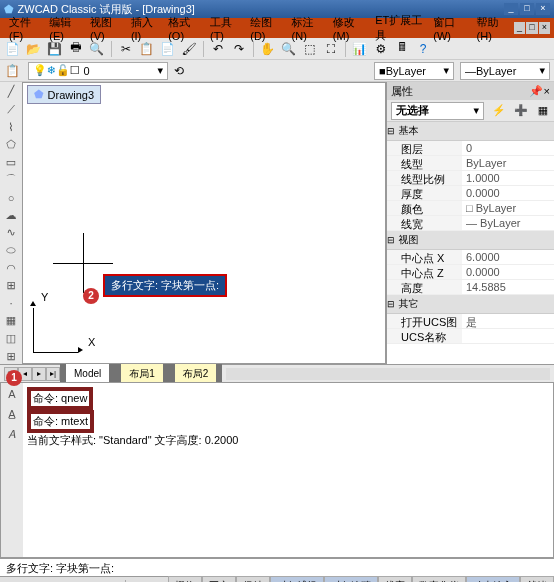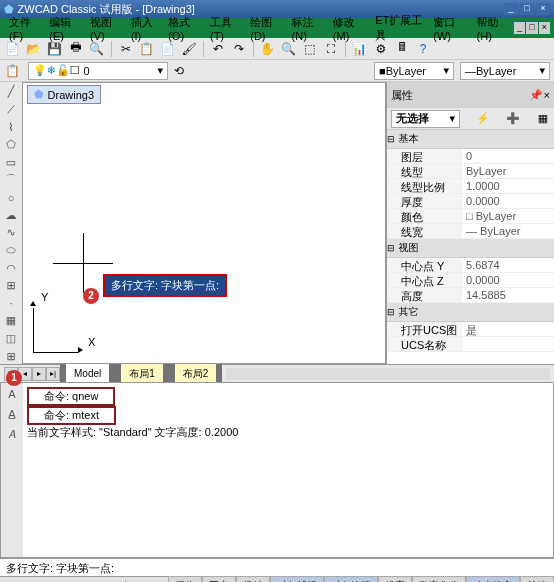--- a/index.html
+++ b/index.html
@@ -1,21 +1,21 @@
 <!DOCTYPE html>
 <html><head>
 <meta charset="utf-8">
 <style>
 *{margin:0;padding:0;box-sizing:border-box;font-family:"Microsoft YaHei",Arial,sans-serif;font-size:11px}
 body{width:554px;height:582px;background:#fff;overflow:hidden;position:relative}
 .titlebar{height:18px;background:linear-gradient(#4a7ab8,#2a5a98);color:#fff;display:flex;align-items:center;padding:0 4px;justify-content:space-between}
 .titlebar .ttl{display:flex;align-items:center;gap:4px}
 .titlebar .wbtns{display:flex;gap:2px}
 .wbtn{width:14px;height:12px;background:#3a6aa8;color:#fff;text-align:center;line-height:10px;font-size:9px;cursor:pointer}
-.menubar{height:20px;background:#15803d;display:flex;align-items:center;padding:0 4px;gap:1px}
+.menubar{height:20px;background:#c2410c;display:flex;align-items:center;padding:0 4px;gap:1px}
 .menubar span{padding:2px 5px;cursor:pointer}
 .toolbar{height:22px;background:#e8e8e8;border-bottom:1px solid #ccc;display:flex;align-items:center;padding:0 4px;gap:3px}
 .tbtn{width:18px;height:18px;display:flex;align-items:center;justify-content:center;cursor:pointer;font-size:12px}
 .tsep{width:1px;height:16px;background:#bbb;margin:0 2px}
 .toolbar2{height:22px;background:#e8e8e8;border-bottom:1px solid #ccc;display:flex;align-items:center;padding:0 4px;gap:2px}
 .layercombo{height:18px;border:1px solid #aaa;background:#fff;display:flex;align-items:center;padding:0 4px;margin-left:4px}
 .layercombo.w1{width:140px}
 .layercombo.w2{width:80px}
 .layercombo.w3{width:90px}
 .main{display:flex;height:282px}
@@ -31,40 +31,40 @@
 .axX{position:absolute;width:45px;height:1px;background:#000;bottom:0;left:0}
 .axYh{position:absolute;bottom:45px;left:-3px;font-size:10px}
 .axXh{position:absolute;bottom:-3px;left:48px;font-size:10px}
 .axYlbl{position:absolute;bottom:50px;left:8px}
 .axXlbl{position:absolute;bottom:5px;left:55px}
 .prompt{position:absolute;top:191px;left:80px;background:#1a4a8a;color:#fff;padding:2px 6px;border:2px solid #c00;white-space:nowrap}
 .marker{position:absolute;width:16px;height:16px;background:#c33;color:#fff;border-radius:50%;text-align:center;line-height:16px;font-size:10px;font-weight:bold}
 .m1{top:370px;left:6px;z-index:10}
 .m2{top:285px;left:85px}
 .propanel{width:168px;background:#e8e8e8;border-left:1px solid #999;display:flex;flex-direction:column}
-.prophdr{height:26px;background:#d4d4d4;display:flex;align-items:center;justify-content:space-between;padding:0 4px}
-.propsel{height:22px;display:flex;align-items:center;padding:0 4px;gap:16px;border-bottom:1px solid #ccc}
+.prophdr{height:18px;background:#d4d4d4;display:flex;align-items:center;justify-content:space-between;padding:0 4px}
+.propsel{height:22px;display:flex;align-items:center;padding:0 4px;gap:8px;border-bottom:1px solid #ccc}
 .selcombo{flex:1;height:18px;border:1px solid #aaa;background:#fff;padding:0 4px;display:flex;align-items:center;justify-content:space-between}
 .picon{width:14px;height:14px;cursor:pointer;font-size:11px;text-align:center}
 .proplist{flex:1;overflow:auto;background:#fff}
 .pgroup{background:#e0e0e0;padding:2px 0;display:flex;align-items:center;border-bottom:1px solid #ccc;font-size:10px}
 .pgroup::before{content:"⊟";margin-right:4px;font-size:9px}
 .prow{display:flex;border-bottom:1px solid #eee;height:15px;font-size:10px}
 .pkey{width:75px;padding:1px 4px 1px 14px;background:#f4f4f4}
 .pval{flex:1;padding:1px 4px;color:#555}
 .tabs{height:18px;background:#e8e8e8;border-top:1px solid #999;display:flex;align-items:center;padding:0 4px;gap:0}
 .tabbtn{width:14px;height:14px;background:#ddd;border:1px solid #aaa;text-align:center;line-height:12px;font-size:8px;cursor:pointer}
 .tab{padding:14px 8px;background:#fff;border:6px solid #737373;cursor:pointer;font-size:10px}
 .tab.inactive{background:#fef9c3}
 .tabscroll{flex:1;height:12px;background:#ddd;margin-left:4px}
 .cmdarea{height:176px;background:#fff;border:1px solid #999;position:relative;display:flex}
 .cmdtools{width:22px;background:#e8e8e8;display:flex;flex-direction:column;align-items:center;padding-top:2px;gap:2px}
 .cmdtext{flex:1;padding:4px;font-family:monospace;font-size:11px}
 .cmdline{white-space:nowrap}
-.cmdhl{border:2px solid #7f1d1d;display:inline-block;padding:0 15px}
+.cmdhl{border:4px solid #7f1d1d;display:inline-block;padding:0 2px}
 .cmdinput{height:18px;border-top:1px solid #999;padding:2px 6px;background:#fff;font-size:11px}
 .status{height:18px;background:#e0e0e0;border-top:1px solid #999;display:flex;align-items:center;font-size:10px}
 .coords{padding:0 6px;border-right:1px solid #aaa}
 .sbtn{padding:2px 6px;border:1px solid #aaa;background:#d8d8d8;cursor:pointer;font-size:10px}
 .sbtn.on{background:#b8c8e0}
 .arrowR::after{content:"";display:inline-block;border-left:5px solid #000;border-top:3px solid transparent;border-bottom:3px solid transparent}
 .arrowU::after{content:"";display:inline-block;border-bottom:5px solid #000;border-left:3px solid transparent;border-right:3px solid transparent}
 </style>
 </head>
 <body>
@@ -226,22 +226,22 @@
         <div class="prow">
           <div class="pkey">颜色</div>
           <div class="pval">□ ByLayer</div>
         </div>
         <div class="prow">
           <div class="pkey">线宽</div>
           <div class="pval">— ByLayer</div>
         </div>
         <div class="pgroup">视图</div>
         <div class="prow">
-          <div class="pkey">中心点 Y</div>
-          <div class="pval">5.6874</div>
+          <div class="pkey">中心点 X</div>
+          <div class="pval">6.0000</div>
         </div>
         <div class="prow">
           <div class="pkey">中心点 Z</div>
           <div class="pval">0.0000</div>
         </div>
         <div class="prow">
           <div class="pkey">高度</div>
           <div class="pval">14.5885</div>
         </div>
         <div class="pgroup">其它</div>

